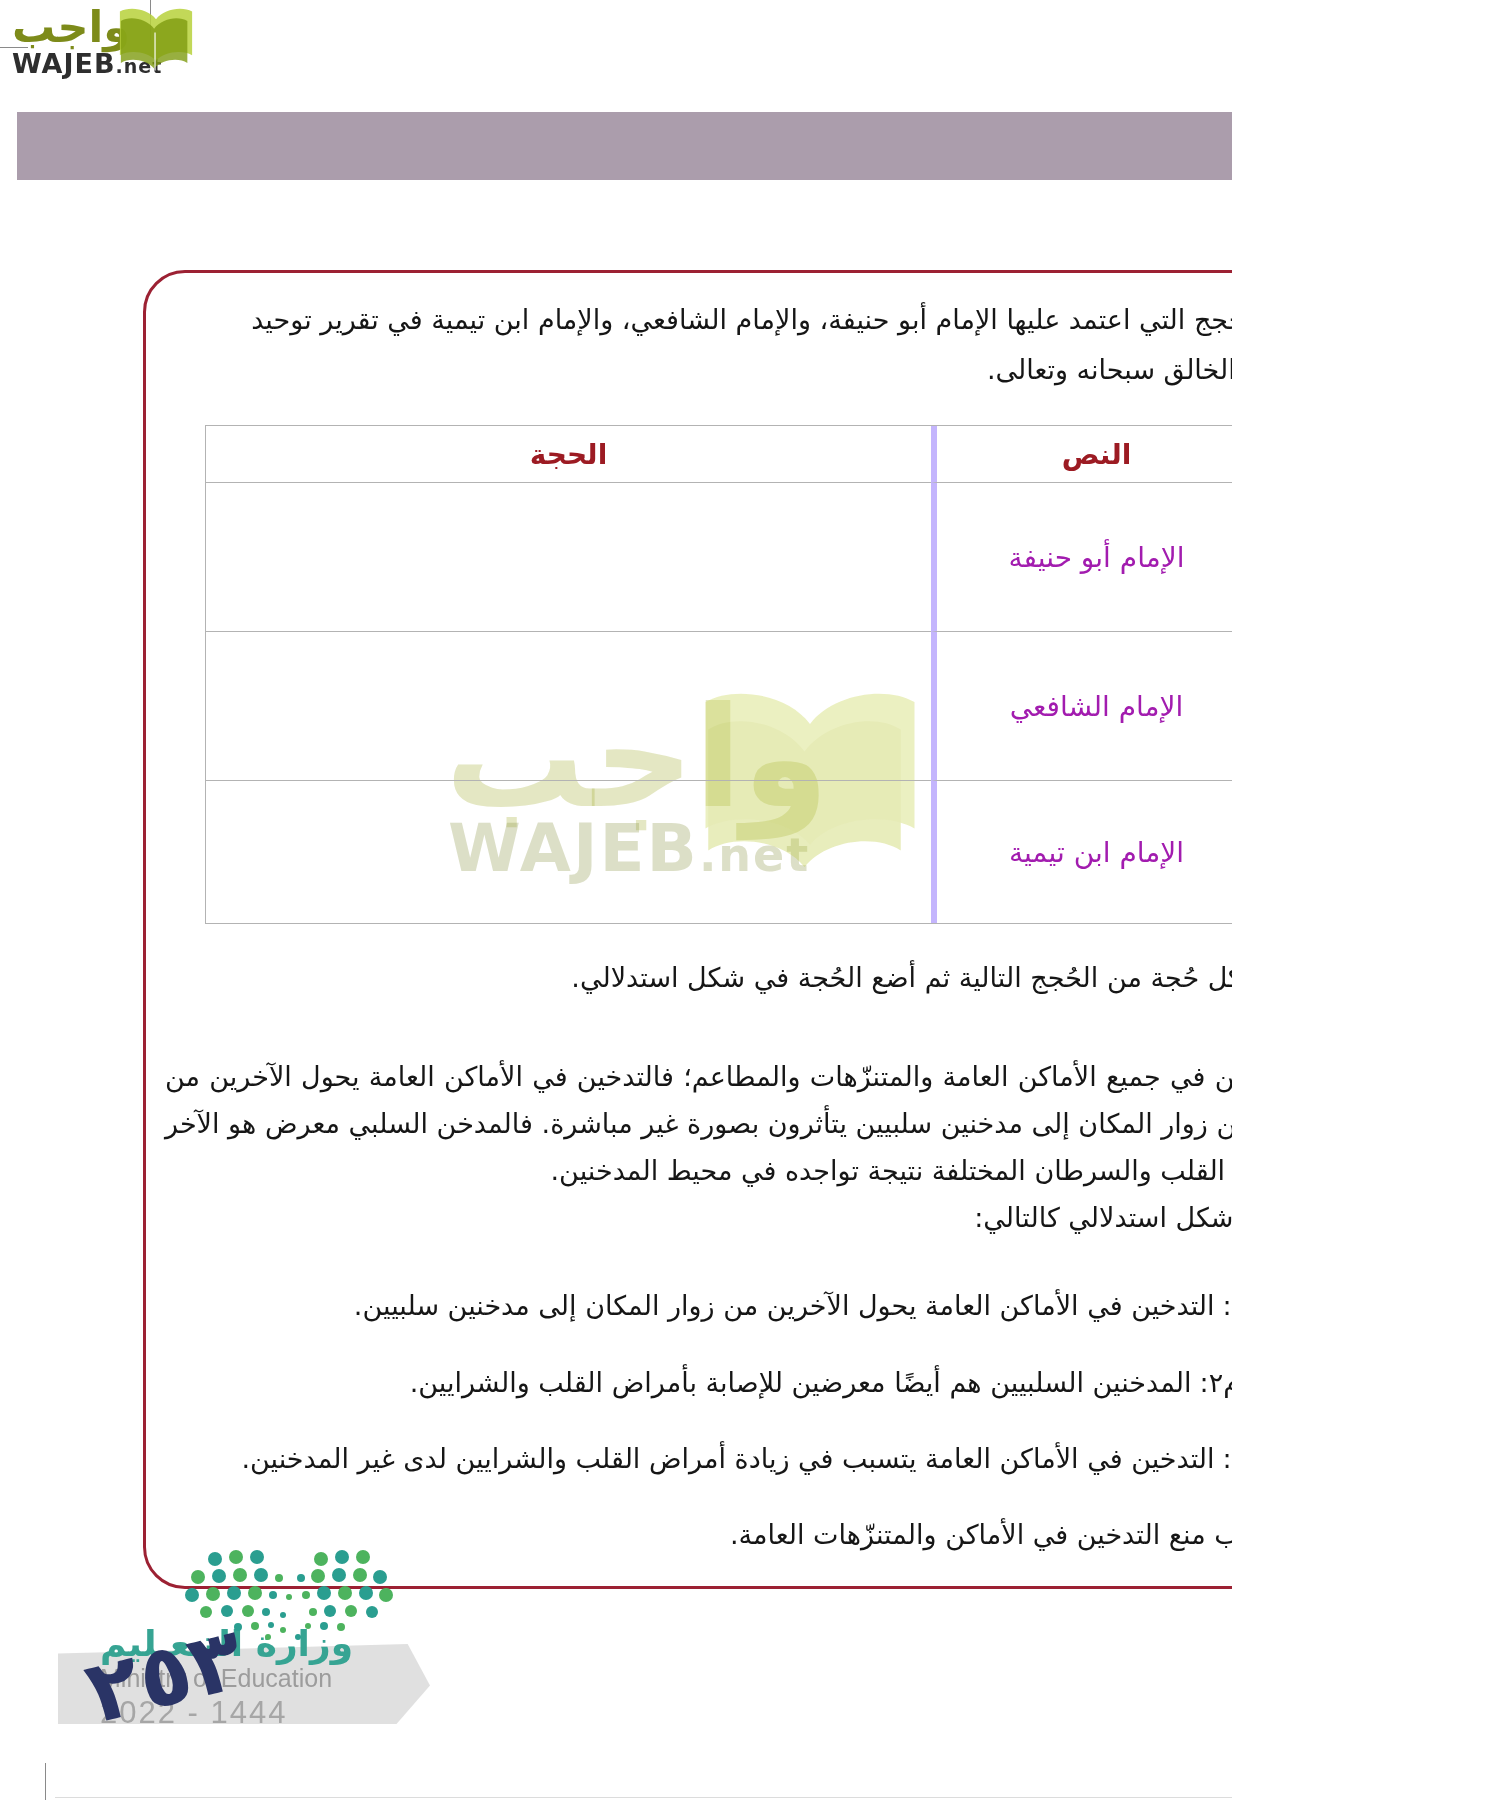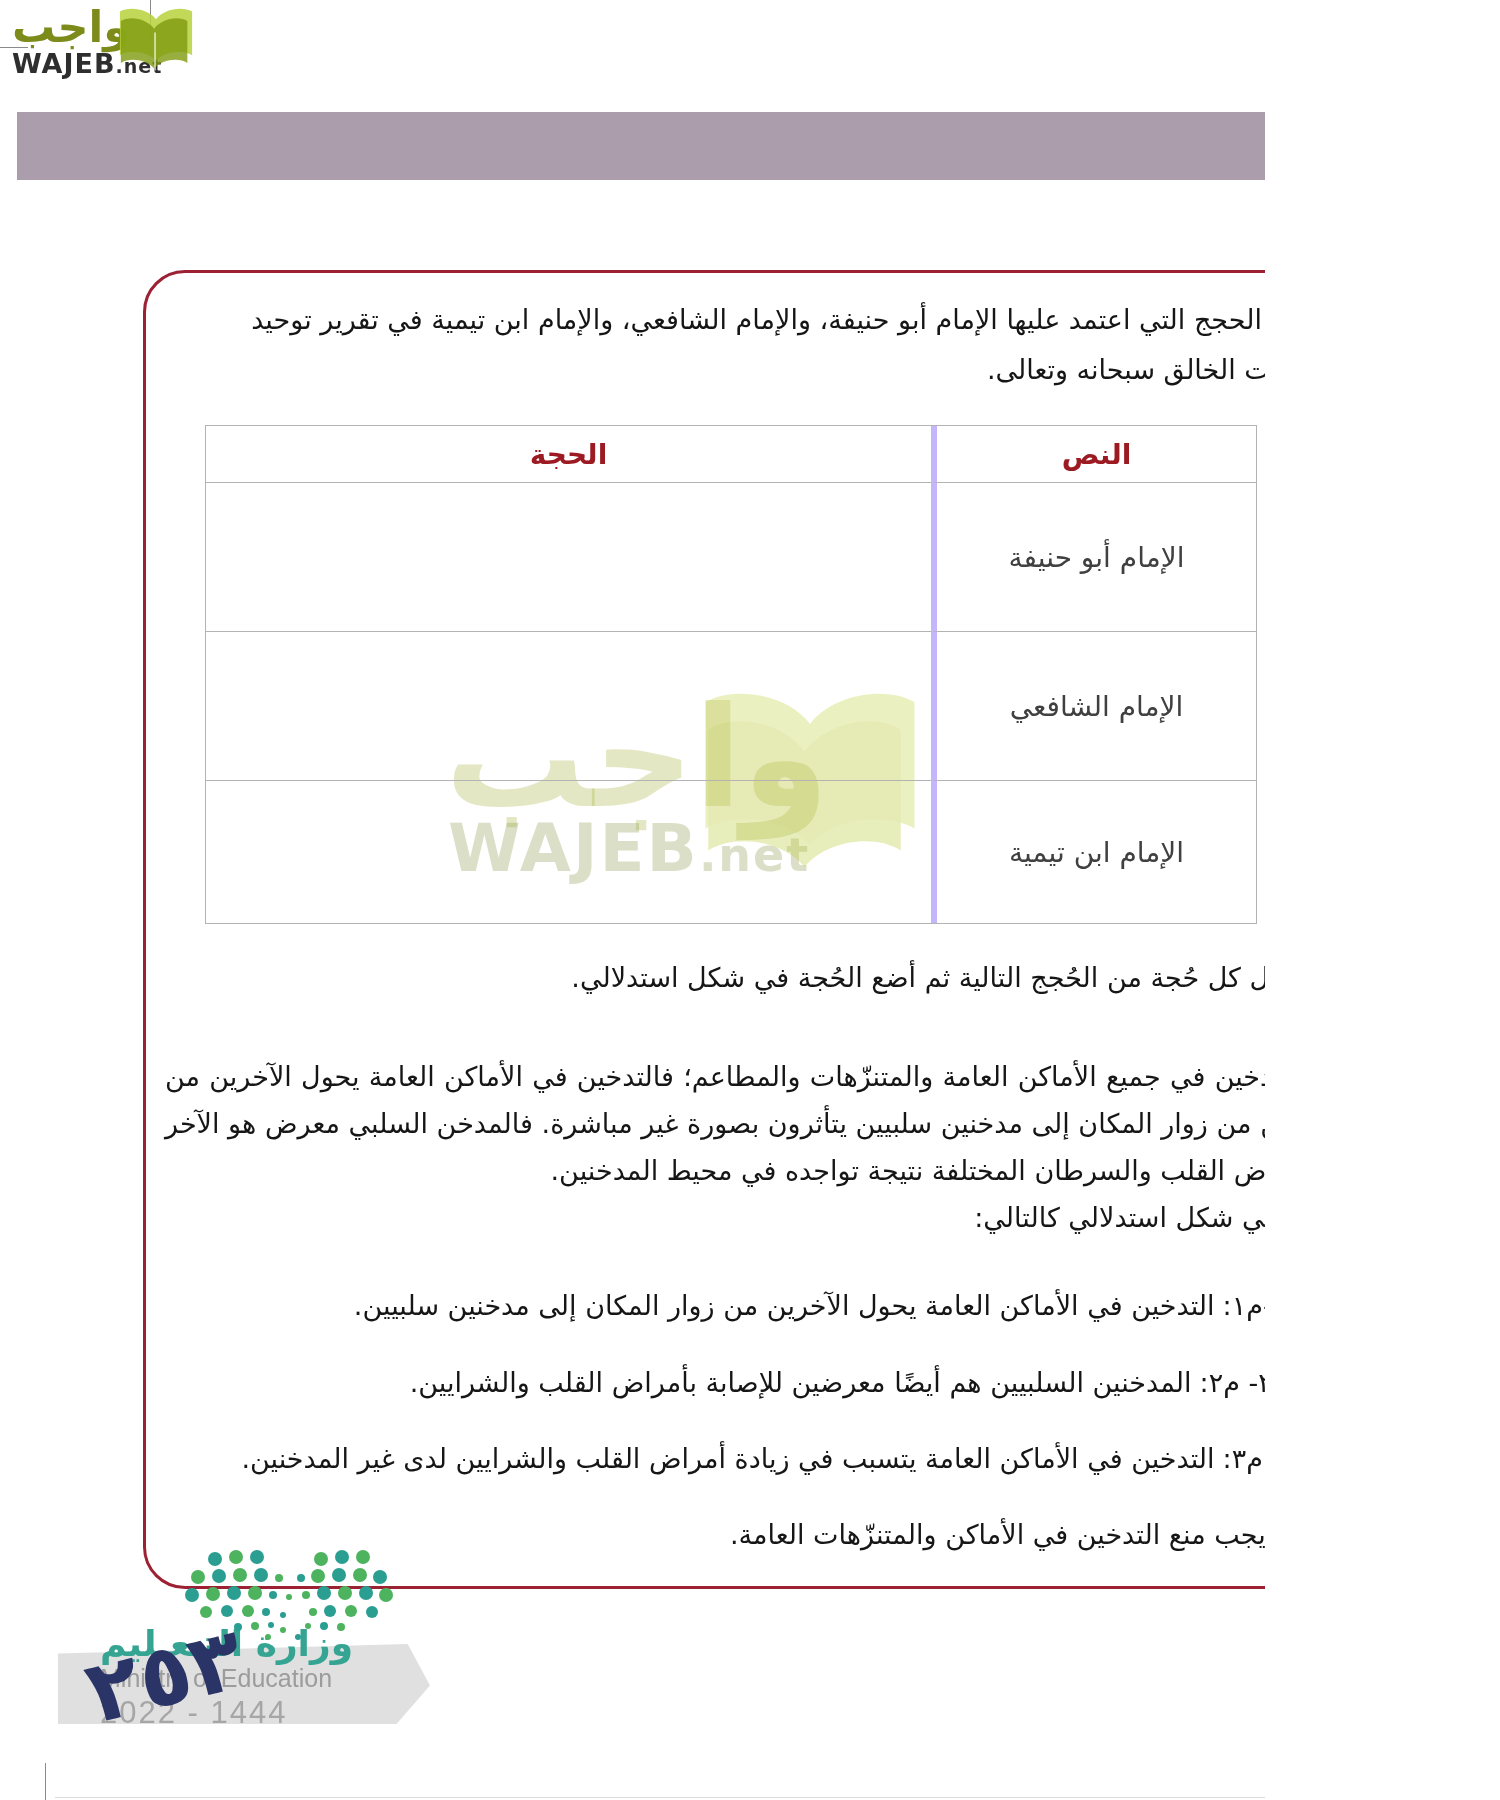--- a/index.html
+++ b/index.html
@@ -1,17 +1,17 @@
 <!DOCTYPE html>
 <html lang="ar"><head>
 <meta charset="utf-8">
 <style>
   html,body{margin:0;padding:0;background:#fff;}
   .page{position:relative;width:1232px;height:1800px;background:#ffffff;overflow:hidden;
-        font-family:"DejaVu Sans",sans-serif;color:#161616;padding-left:33px;}
+        font-family:"DejaVu Sans",sans-serif;color:#161616;}
 
   
   .mark{position:absolute;background:#8a8a8a;}
   .bottom-hairline{position:absolute;left:55px;top:1797px;width:1390px;height:1px;background:#dcdcdc;}
 
   
   .sitelogo{position:absolute;left:10px;top:4px;width:200px;height:75px;}
   .sitelogo .ar{position:absolute;left:2px;top:2px;font-size:43px;font-weight:900;color:#7d8b1a;line-height:1;}
   .sitelogo .latin{position:absolute;left:2px;top:44px;font-size:27px;font-weight:bold;color:#2e2e2e;letter-spacing:1px;}
   .sitelogo .latin .tld{font-size:19px;}
@@ -33,21 +33,21 @@
   .example-label{position:absolute;left:165px;top:1010px;width:1240px;font-weight:bold;font-family:Liberation Mono, monospace;}
   .para{position:absolute;left:165px;top:1053px;width:1240px;text-align:justify;line-height:47px;}
   .leadin{position:absolute;left:165px;top:1193px;width:1240px;}
 
   
   .tbl{position:absolute;left:205px;top:425px;width:1050px;height:497px;direction:rtl;
        display:grid;grid-template-columns:325px 725px;grid-template-rows:57px 149px 149px 142px;
        border:1px solid #b3b3b3;background:transparent;z-index:2;}
   .cell{display:flex;align-items:center;justify-content:center;}
   .cell.hdr{color:#9c1b23;font-weight:bold;font-size:28px;text-align:center;}
-  .cell.lbl{font-size:28px;color:#404040;}
+  .cell.lbl{font-size:28px;color:#a21caf;}
   .bb{border-bottom:1px solid #b3b3b3;}
   .vd{border-left:6px solid #c4b5fd;} 
 
   
   .watermark{position:absolute;left:430px;top:680px;width:560px;height:210px;z-index:1;pointer-events:none;}
   .watermark .war{position:absolute;left:15px;top:8px;font-size:140px;font-weight:900;line-height:1;
                   color:rgba(164,175,56,.30);}
   .watermark .wlat{position:absolute;left:18px;top:130px;font-size:66px;font-weight:900;
                    color:rgba(140,150,70,.30);letter-spacing:2px;}
   .watermark .wlat .tld{font-size:46px;}

